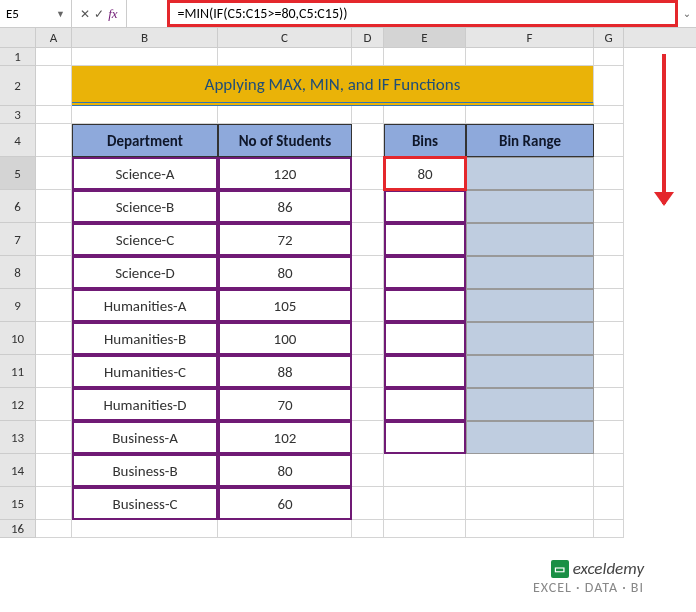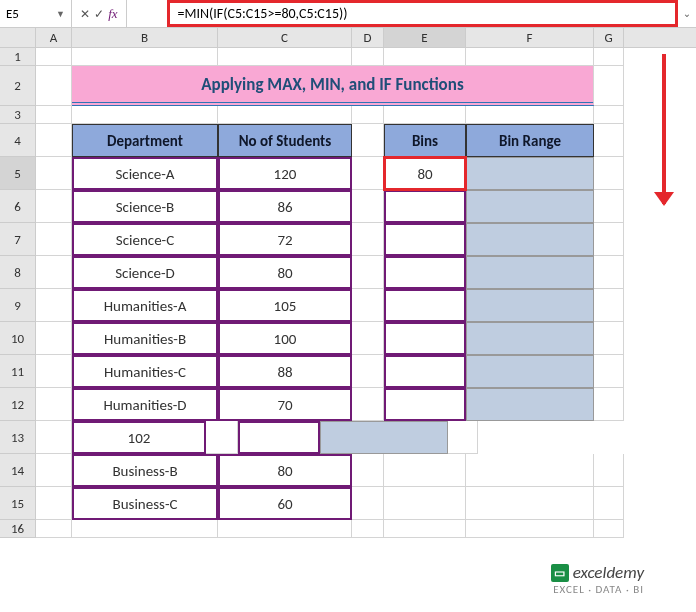--- a/index.html
+++ b/index.html
@@ -122,22 +122,22 @@
       position: relative;
     }
     .w-A { width: 36px; }
     .w-B { width: 146px; }
     .w-C { width: 134px; }
     .w-D { width: 32px; }
     .w-E { width: 82px; }
     .w-F { width: 128px; }
     .w-G { width: 30px; }
     .title-cell {
-      background: #f9a8d4;
-      font-weight: bold;
+      background: #eab308;
+      font-weight: normal;
       font-size: 17px;
       color: #1f4e78;
       border-bottom: 4px double #2e75b6;
     }
     .header-cell {
       background: #8ea9db;
       color: #0f172a;
       font-weight: bold;
       font-size: 15px;
       border: 1px solid #333;
@@ -179,21 +179,21 @@
       align-items: center;
       justify-content: center;
       border-radius: 2px;
     }
     .logo-text {
       font-size: 17px;
       color: #444;
       font-style: italic;
     }
     .logo-sub {
-      font-size: 11px;
+      font-size: 14px;
       color: #888;
       letter-spacing: 1px;
     }
     .arrow-annotation {
       position: absolute;
       top: 26px;
       right: 30px;
       width: 4px;
       height: 150px;
       background: #e4272c;
@@ -351,20 +351,21 @@
         <div class="cell w-B data-cell">Humanities-D</div>
         <div class="cell w-C data-cell">70</div>
         <div class="cell w-D"></div>
         <div class="cell w-E data-cell"></div>
         <div class="cell w-F sel-range"></div>
         <div class="cell w-G"></div>
       </div>
       <div class="row">
         <div class="row-h">13</div>
         <div class="cell w-A"></div>
+        <div class="cell w-B data-cell">Business-A</div>
         <div class="cell w-C data-cell">102</div>
         <div class="cell w-D"></div>
         <div class="cell w-E data-cell"></div>
         <div class="cell w-F sel-range"></div>
         <div class="cell w-G"></div>
       </div>
       <div class="row">
         <div class="row-h">14</div>
         <div class="cell w-A"></div>
         <div class="cell w-B data-cell">Business-B</div>

